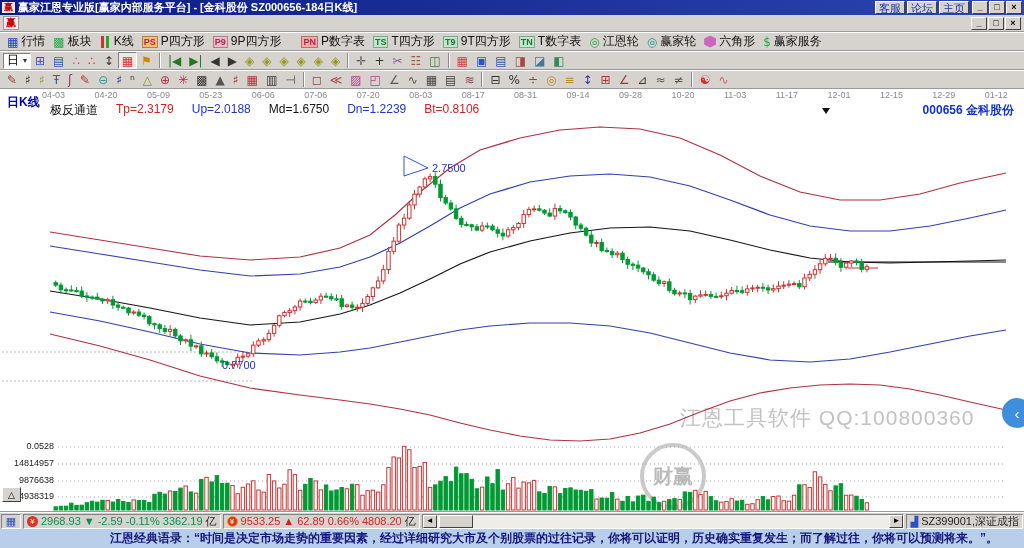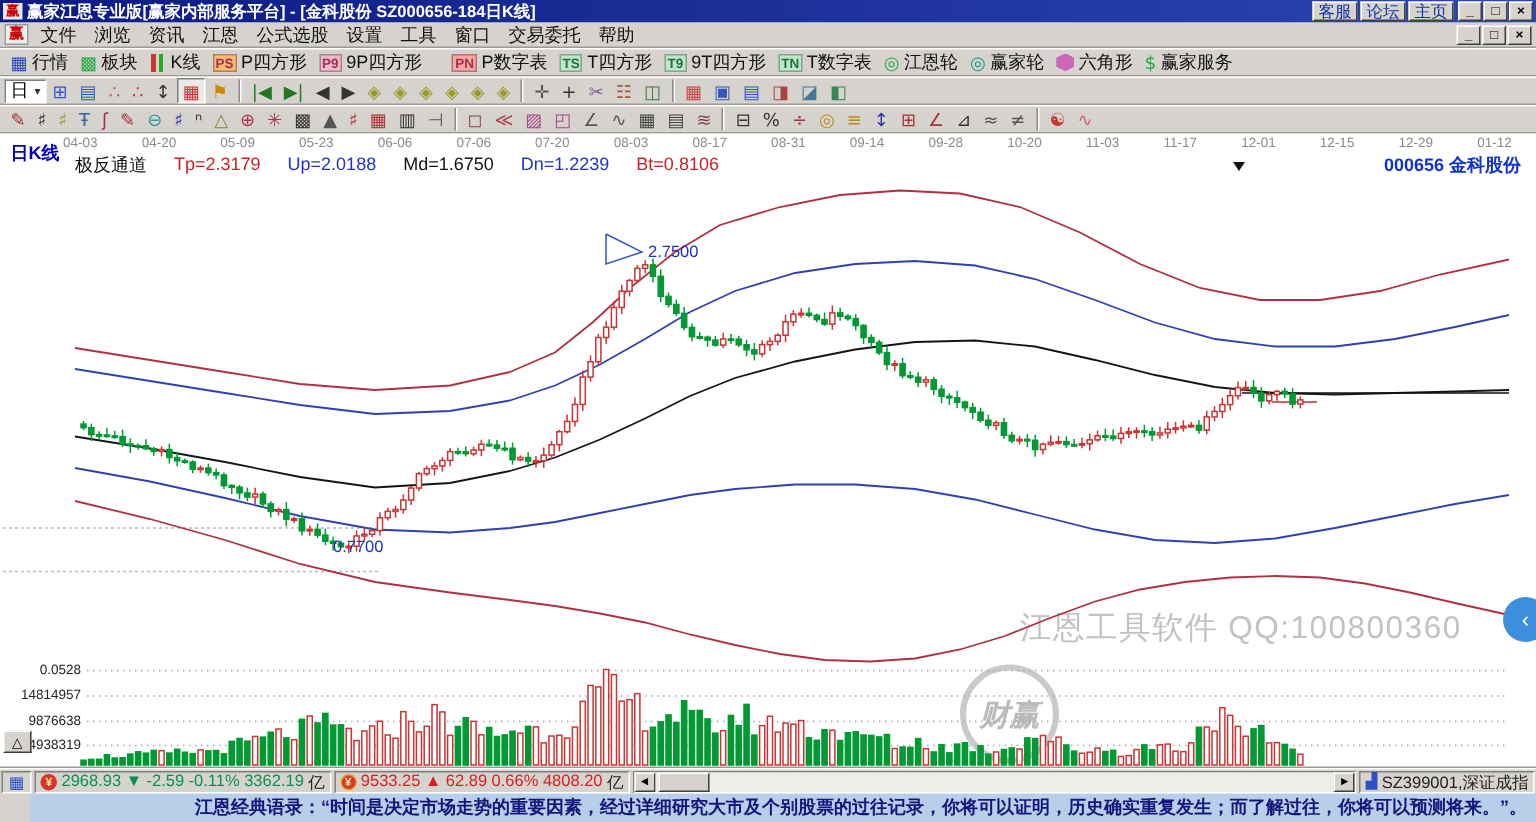--- a/index.html
+++ b/index.html
@@ -34,38 +34,38 @@
   #chart svg{position:absolute;left:0;top:0;pointer-events:none;z-index:3;}
   .ov{position:absolute;}
   #tab-label{left:7px;top:5px;color:#0000bb;font-weight:bold;font-size:12px;z-index:4;}
   #date-row{left:42px;right:16px;top:1px;display:flex;justify-content:space-between;font-size:9px;color:#8a8a8a;z-index:4;}
   #indicator-row{left:50px;top:13px;display:flex;gap:18px;font-size:12px;z-index:4;}
   #stock-label{right:10px;top:13px;color:#1133cc;font-weight:bold;font-size:12px;z-index:4;}
   .anno{color:#2233bb;font-size:11px;z-index:4;}
   .vol-label{width:52px;text-align:right;font-size:9px;color:#222;z-index:4;left:2px;}
   #wm-qq{left:680px;top:315px;font-size:21px;color:#c2c2c2;z-index:1;white-space:nowrap;letter-spacing:1px;}
   #wm-big{left:686px;top:344px;font-size:62px;font-weight:bold;color:rgba(150,150,150,.5);z-index:1;letter-spacing:2px;white-space:nowrap;}
-  #wm-logo{left:640px;top:354px;width:66px;height:66px;border:4px solid rgba(150,150,150,.5);border-radius:50%;display:flex;align-items:center;justify-content:center;font-size:20px;font-weight:bold;color:rgba(150,150,150,.65);z-index:1;font-style:italic;}
+  #wm-logo{left:640px;top:354px;width:66px;height:66px;border:4px solid rgba(150,150,150,.5);border-radius:50%;display:flex;align-items:center;justify-content:center;font-size:20px;font-weight:bold;color:rgba(150,150,150,.65);z-index:1;}
   #side-toggle{left:1002px;top:309px;width:30px;height:30px;border-radius:50%;background:#3d8edd;color:#fff;font-size:15px;display:flex;align-items:center;justify-content:center;z-index:5;border:none;position:absolute;}
   #vol-expand{position:absolute;left:2px;top:398px;width:19px;height:15px;font-size:9px;background:#d6d3ce;border:1px solid;border-color:#fff #404040 #404040 #fff;z-index:5;padding:0;line-height:12px;}
   
   #statusbar{height:17px;display:flex;align-items:center;gap:2px;padding:0 1px;background:#d6d3ce;border-top:1px solid #fff;}
   .panel{height:15px;border:1px solid;border-color:#808080 #fff #fff #808080;display:flex;align-items:center;gap:3px;padding:0 3px;font-size:11px;white-space:nowrap;}
   .coin{width:11px;height:11px;border-radius:50%;color:#ffe9a8;font-size:8px;line-height:11px;text-align:center;font-weight:bold;flex:none;}
   .coin1{background:#d8342a;}
   .coin2{background:#d8342a;border:1px solid #e8a020;line-height:9px;}
   .green{color:#089050;}.red{color:#d42222;}.dark{color:#222;}
   .grid-ic{color:#2b50c8;font-size:11px;}
   .hscroll{flex:1;height:15px;border:1px solid;border-color:#808080 #fff #fff #808080;display:flex;align-items:center;background:#d6d3ce;padding:0;}
   .scroll-btn{width:14px;height:13px;font-size:8px;background:#d6d3ce;border:1px solid;border-color:#fff #404040 #404040 #fff;padding:0;line-height:10px;flex:none;}
   .scroll-track{flex:1;height:13px;background:#efedea;position:relative;}
   .scroll-thumb{position:absolute;left:2px;top:0;width:34px;height:13px;background:#d6d3ce;border:1px solid;border-color:#fff #404040 #404040 #fff;}
   .chart-ic{color:#2b50c8;font-size:10px;}
   
-  #quotebar{height:19px;background:#b7cfe8;display:flex;align-items:center;padding-left:110px;font-size:12px;font-weight:bold;color:#15157d;white-space:nowrap;overflow:hidden;margin-left:20px;}
+  #quotebar{height:19px;background:#b7cfe8;display:flex;align-items:center;padding-left:110px;font-size:12px;font-weight:bold;color:#15157d;white-space:nowrap;overflow:hidden;}
 </style>
 </head>
 <body>
 
 <div id="window">
 
   <div id="titlebar">
     <span id="title-icon">赢</span>
     <span id="title-text">赢家江恩专业版[赢家内部服务平台] - [金科股份  SZ000656-184日K线]</span>
     <span id="title-links" style="display:flex;gap:2px;">
@@ -75,32 +75,20 @@
       </span>
     <span id="title-controls" style="display:flex;gap:1px;">
         <button class="wbtn">_</button>
         <button class="wbtn">□</button>
         <button class="wbtn">×</button>
       </span>
   </div>
 
   <div id="menubar">
     <span id="menu-icon">赢</span>
-    <span id="menu-items" style="display:flex;">
-        <button class="menu-item">文件</button>
-        <button class="menu-item">浏览</button>
-        <button class="menu-item">资讯</button>
-        <button class="menu-item">江恩</button>
-        <button class="menu-item">公式选股</button>
-        <button class="menu-item">设置</button>
-        <button class="menu-item">工具</button>
-        <button class="menu-item">窗口</button>
-        <button class="menu-item">交易委托</button>
-        <button class="menu-item">帮助</button>
-      </span>
     <span id="menu-controls">
         <button class="wbtn">_</button>
         <button class="wbtn">□</button>
         <button class="wbtn">×</button>
       </span>
   </div>
 
   <div class="toolbar" id="toolbar-main">
       <button class="tb-btn">
         <span class="tb-glyph" style="color: rgb(34, 68, 187);">▦</span>

